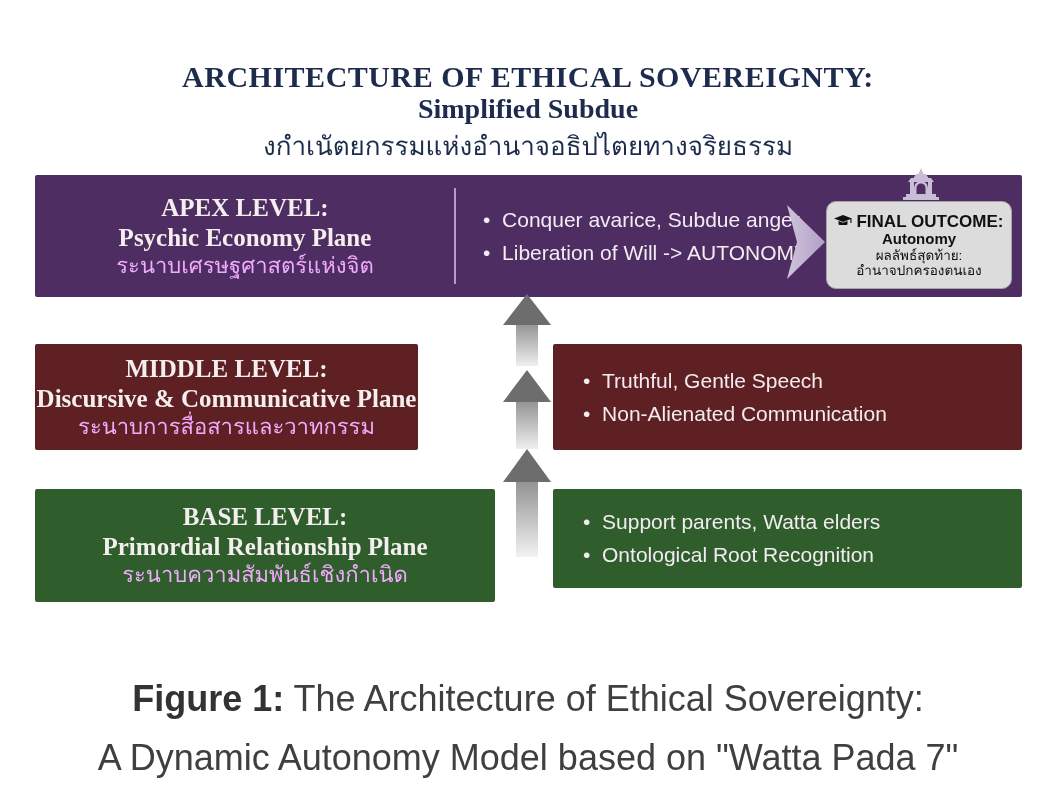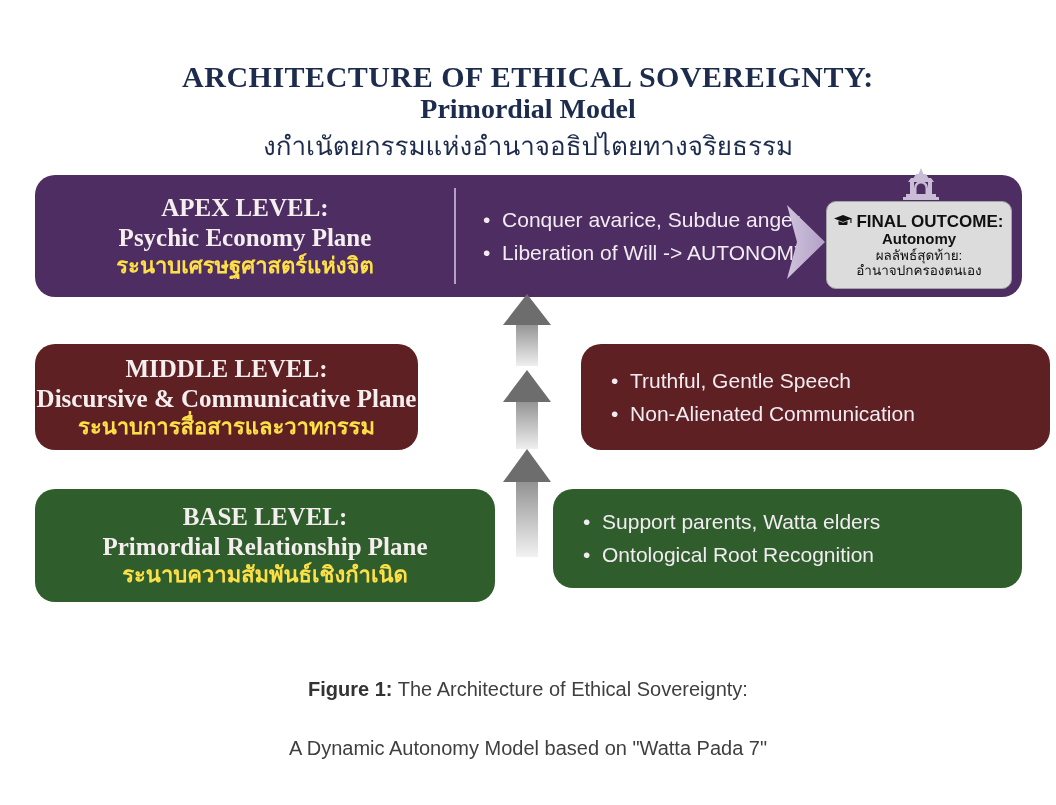--- a/index.html
+++ b/index.html
@@ -36,26 +36,26 @@
   }
   .title-thai {
     top: 125px;
     font-size: 26px;
     font-weight: 500;
   }
 
   
   .level-box {
     position: absolute;
-    border-radius: 20px;
+    border-radius: 2px;
     padding-left: 43px;
   }
   .apex   { left: 35px;  top: 175px; width: 987px; height: 122px; background: #4e2d63; }
   .mid-l  { left: 35px;  top: 344px; width: 383px; height: 106px; background: #5e2023; }
-  .mid-r  { left: 553px; top: 344px; width: 469px; height: 106px; background: #5e2023; margin-left: 28px; }
+  .mid-r  { left: 553px; top: 344px; width: 469px; height: 106px; background: #5e2023; }
   .base-l { left: 35px;  top: 489px; width: 460px; height: 113px;  background: #2f5d2b; }
   .base-r { left: 553px; top: 489px; width: 469px; height: 99px;  background: #2f5d2b; }
 
   .level-label {
     position: absolute;
     left: 0; top: 0; bottom: 0;
     width: 100%;
     display: flex;
     flex-direction: column;
     align-items: center;
@@ -65,22 +65,22 @@
   }
   .apex .level-label { width: 420px; }
   .level-name, .level-plane {
     font-family: "Liberation Serif", serif;
     font-weight: 700;
     font-size: 25px;
     color: #f4eeee;
   }
   .level-thai {
     font-size: 22px;
-    font-weight: 700;
-    color: #fde047;
+    font-weight: 400;
+    color: #f0abfc;
   }
 
   .apex-divider {
     position: absolute;
     left: 419px;
     top: 13px;
     width: 2px;
     height: 96px;
     background: #b49fc9;
   }
@@ -142,35 +142,35 @@
   .arrow-1 { top: 294px; }
   .arrow-2 { top: 370px; }
   .arrow-3 { top: 449px; }
 
   
   .caption-line {
     position: absolute;
     left: 0;
     width: 100%;
     text-align: center;
-    font-size: 20px;
+    font-size: 36px;
     font-weight: 400;
     color: #3f3f3f;
   }
   .caption-1 { top: 678px; }
   .caption-2 { top: 737px; }
   .caption-label { font-weight: 700; color: #333333; }
 </style>
 </head>
 <body>
 
 <div class="canvas">
 
   <div class="title-line title-main">ARCHITECTURE OF ETHICAL SOVEREIGNTY:</div>
-  <div class="title-line title-sub">Primordial Model</div>
+  <div class="title-line title-sub">Simplified Subdue</div>
   <div class="title-line title-thai">งกำเนัตยกรรมแห่งอำนาจอธิปไตยทางจริยธรรม</div>
 
   <div class="level-box apex">
     <div class="level-label">
       <div class="level-name">APEX LEVEL:</div>
       <div class="level-plane">Psychic Economy Plane</div>
       <div class="level-thai">ระนาบเศรษฐศาสตร์แห่งจิต</div>
     </div>
     <div class="apex-divider"></div>
     <div class="bullets">

